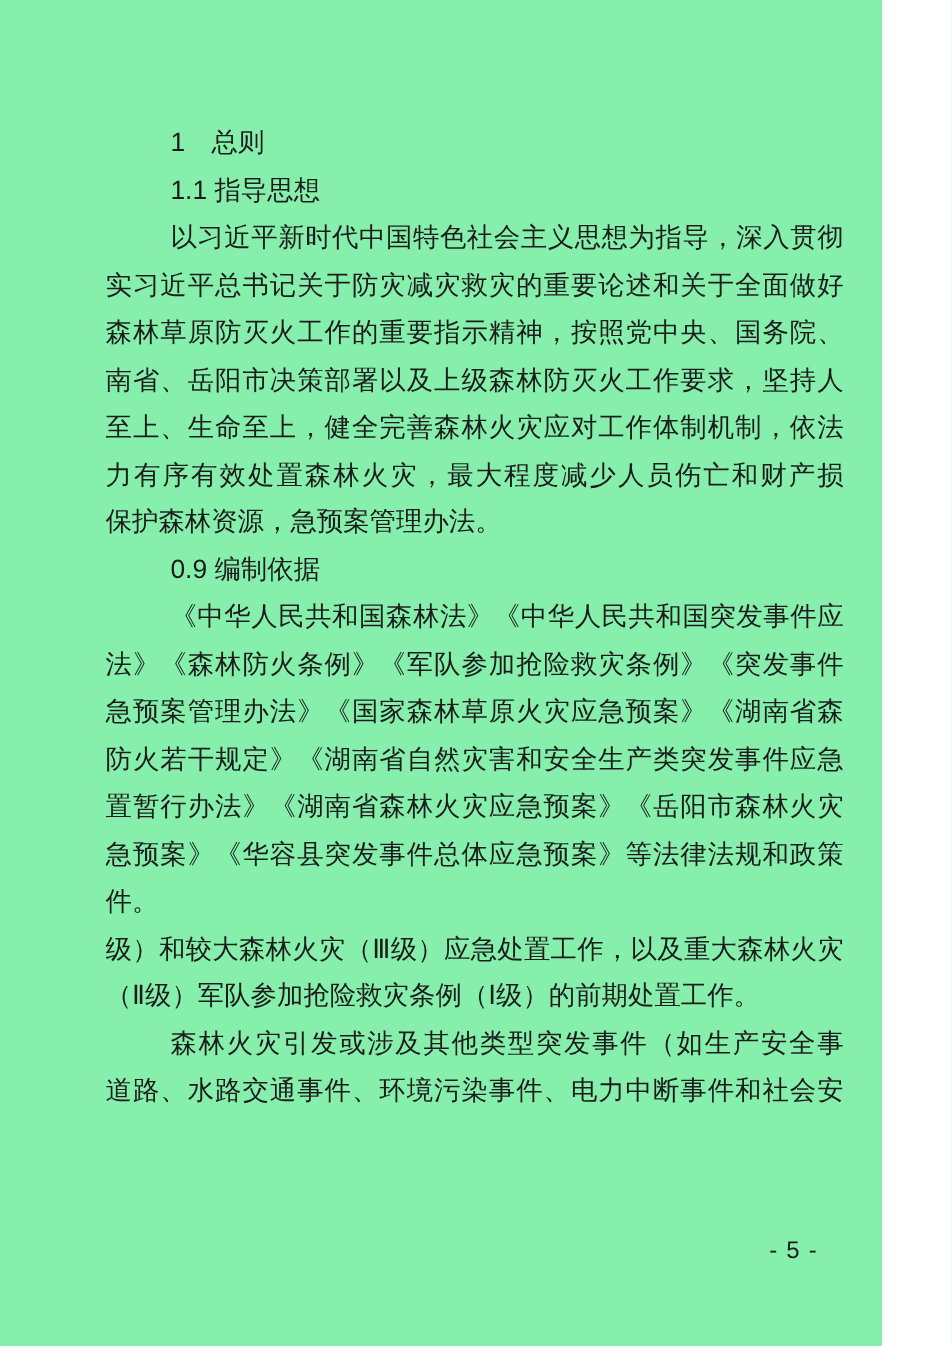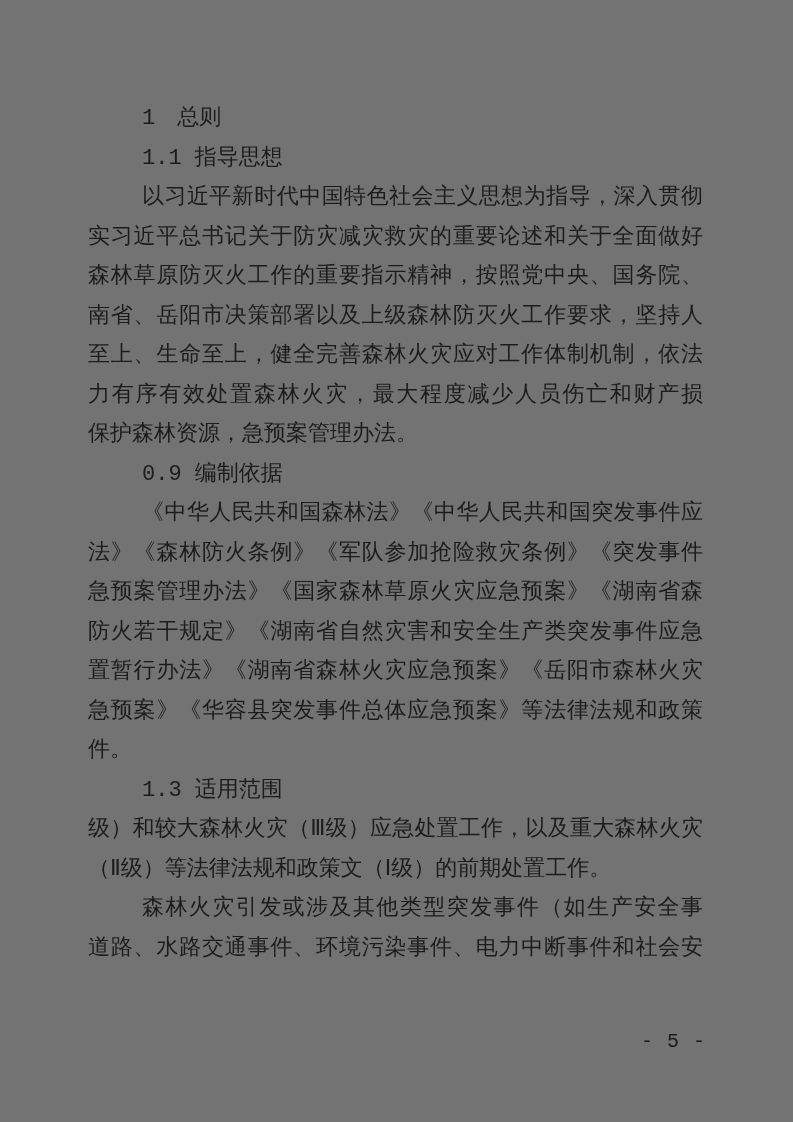--- a/index.html
+++ b/index.html
@@ -2,25 +2,25 @@
 <html><head>
 <meta charset="utf-8">
 <style>
   html, body {
     margin: 0;
     padding: 0;
     background: #ffffff;
   }
   .page {
     position: relative;
-    width: 793px;
+    width: 735px;
     height: 1122px;
-    background: #737373;
+    background: #86efac;
     overflow: hidden;
-    font-family: Liberation Mono, monospace;
+    font-family: Liberation Sans, sans-serif;
     color: #1c1c1c;
   }
   .content {
     position: absolute;
     left: 88px;
     top: 99px;
     width: 615px;
   }
   .doc-line {
     height: 39.5px;
@@ -62,20 +62,19 @@
     <div class="doc-line">力有序有效处置森林火灾，最大程度减少人员伤亡和财产损失，</div>
     <div class="doc-line lastline">保护森林资源，急预案管理办法。</div>
     <div class="doc-line indent lastline">0.9 编制依据</div>
     <div class="doc-line indent">《中华人民共和国森林法》《中华人民共和国突发事件应对</div>
     <div class="doc-line">法》《森林防火条例》《军队参加抢险救灾条例》《突发事件应</div>
     <div class="doc-line">急预案管理办法》《国家森林草原火灾应急预案》《湖南省森林</div>
     <div class="doc-line">防火若干规定》《湖南省自然灾害和安全生产类突发事件应急处</div>
     <div class="doc-line">置暂行办法》《湖南省森林火灾应急预案》《岳阳市森林火灾应</div>
     <div class="doc-line">急预案》《华容县突发事件总体应急预案》等法律法规和政策文</div>
     <div class="doc-line lastline">件。</div>
-    <div class="doc-line indent lastline">1.3 适用范围</div>
     <div class="doc-line">级）和较大森林火灾（Ⅲ级）应急处置工作，以及重大森林火灾</div>
-    <div class="doc-line lastline">（Ⅱ级）等法律法规和政策文（Ⅰ级）的前期处置工作。</div>
+    <div class="doc-line lastline">（Ⅱ级）军队参加抢险救灾条例（Ⅰ级）的前期处置工作。</div>
     <div class="doc-line indent">森林火灾引发或涉及其他类型突发事件（如生产安全事件、</div>
     <div class="doc-line">道路、水路交通事件、环境污染事件、电力中断事件和社会安全</div>
   </div>
   <div class="page-number">- 5 -</div>
 </div>
 
 </body></html>

